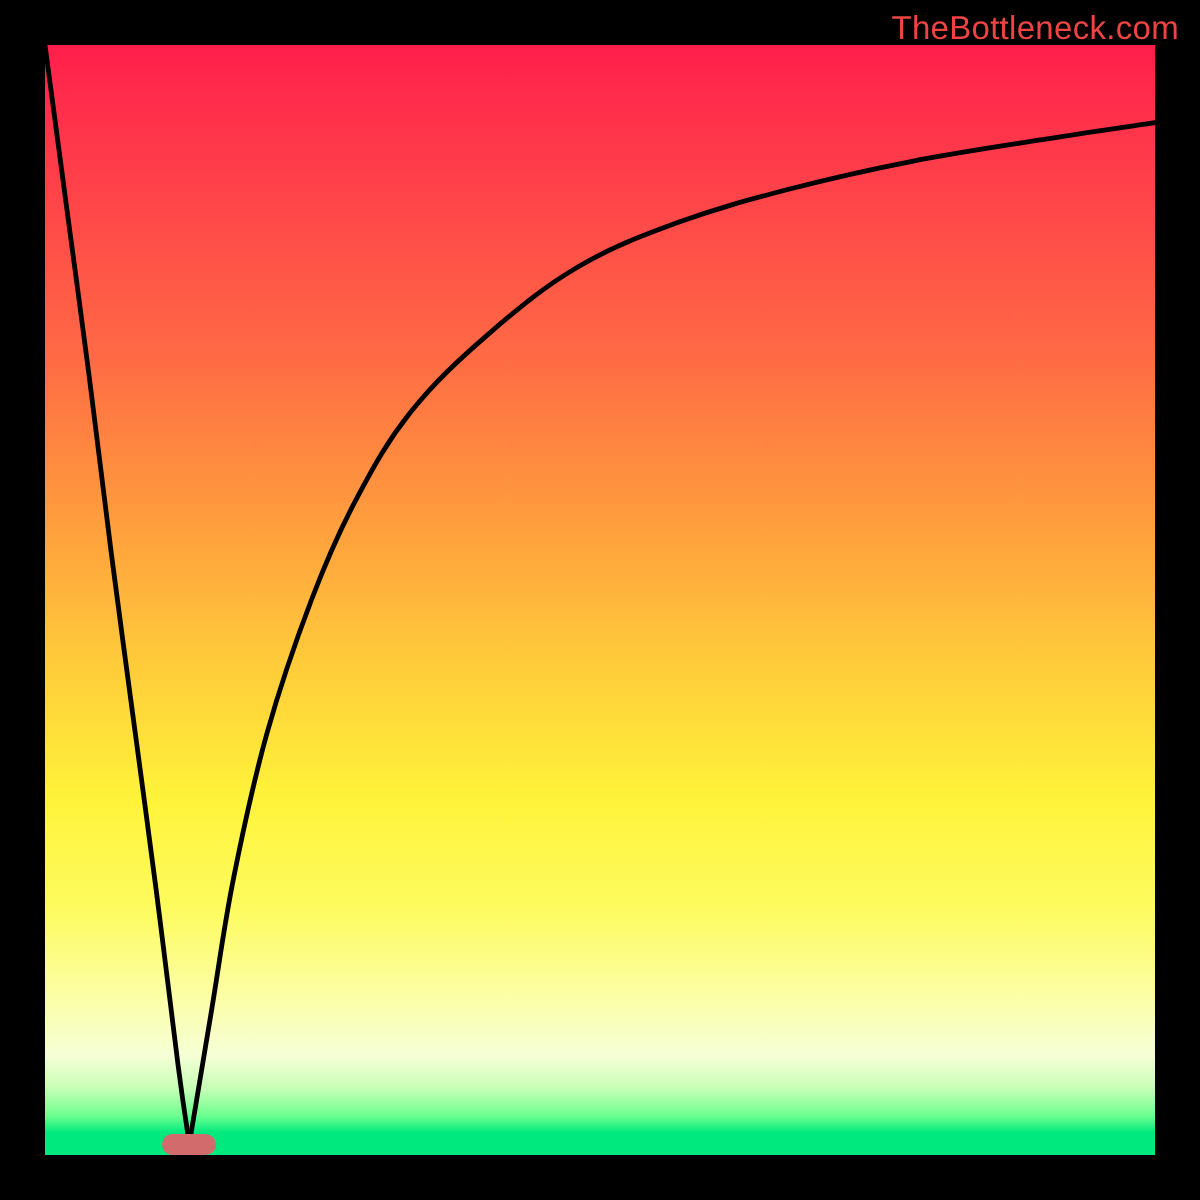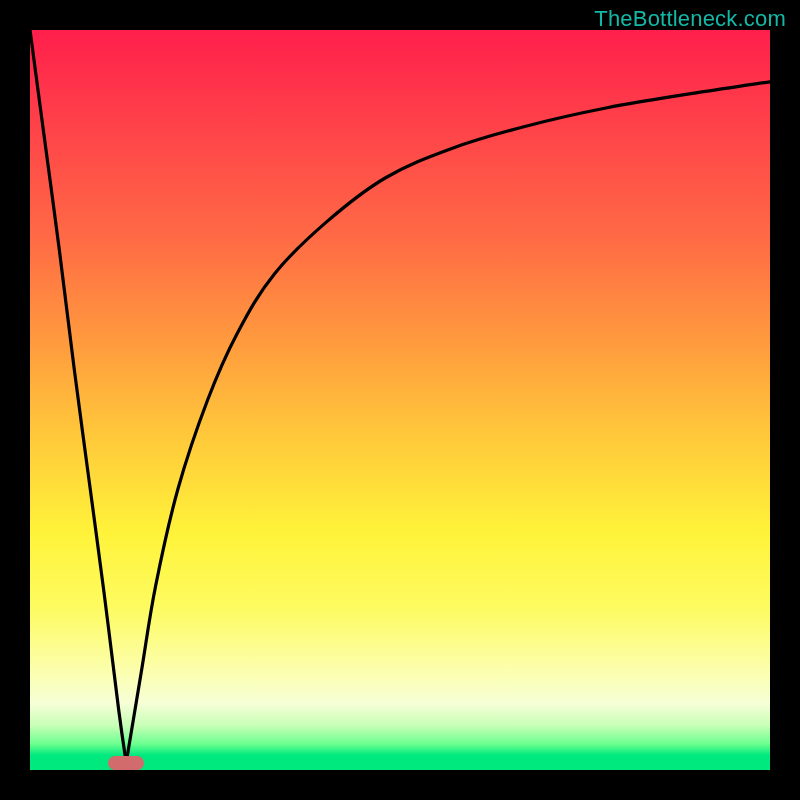--- a/index.html
+++ b/index.html
@@ -40,21 +40,21 @@
       #c7ffb6 94%,
       #6bff8f 96.5%,
       #00e97e 98%,
       #00e97e 100%
     );
   }
   .watermark {
     position: absolute;
     top: 6px;
     right: 14px;
-    color: #14b8a6;
+    color: #ef4444;
     font-size: 22px;
     letter-spacing: 0.2px;
     user-select: none;
     text-align: center;
   }
   svg.curve {
     position: absolute;
     left: 0;
     top: 0;
     width: 740px;

